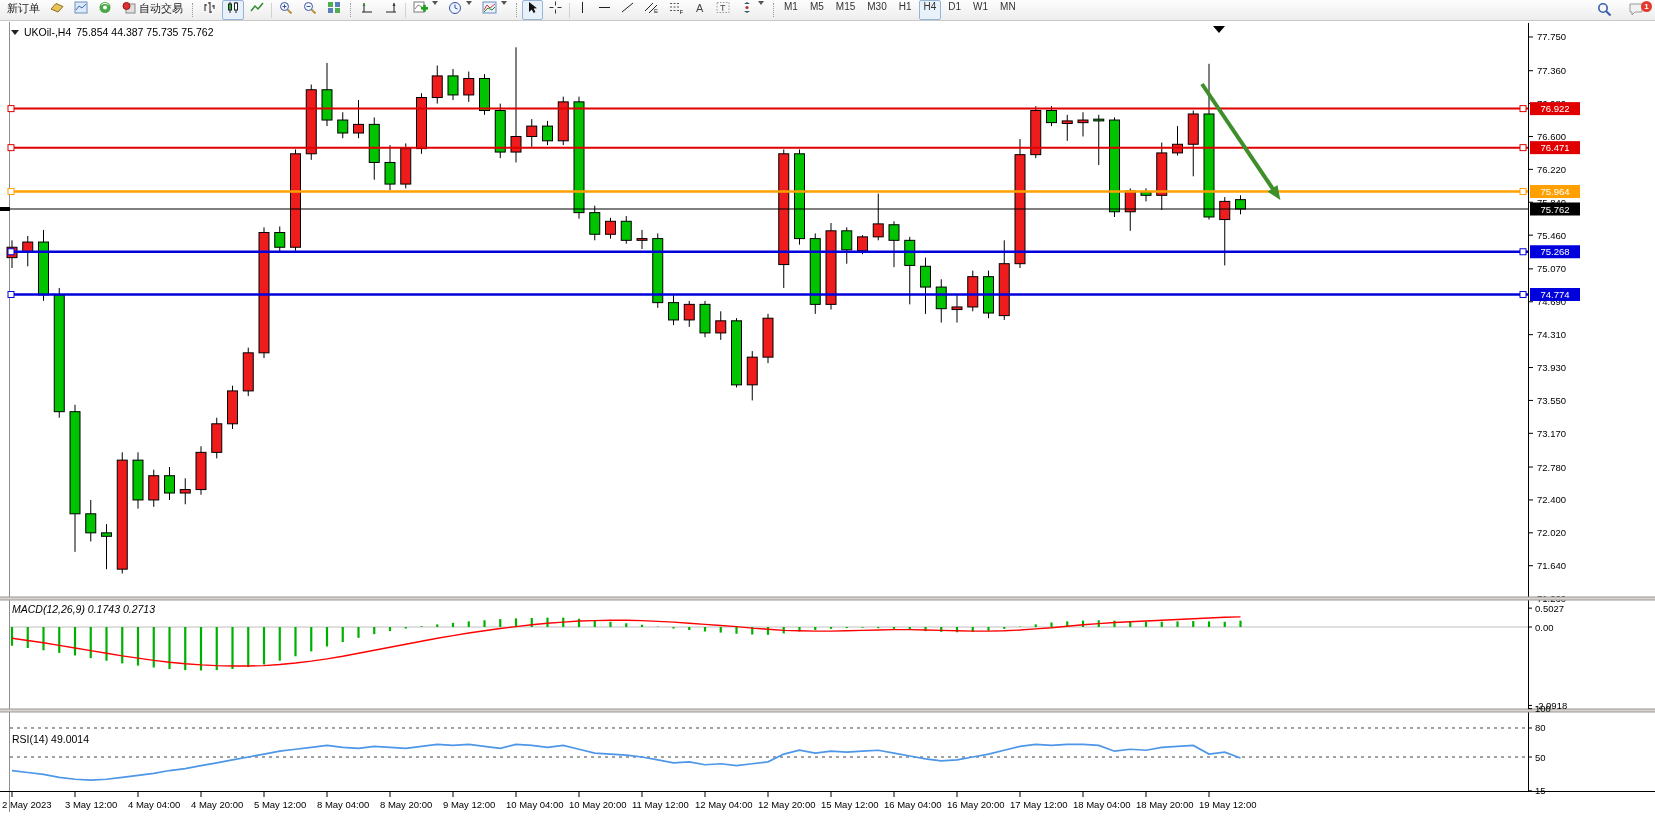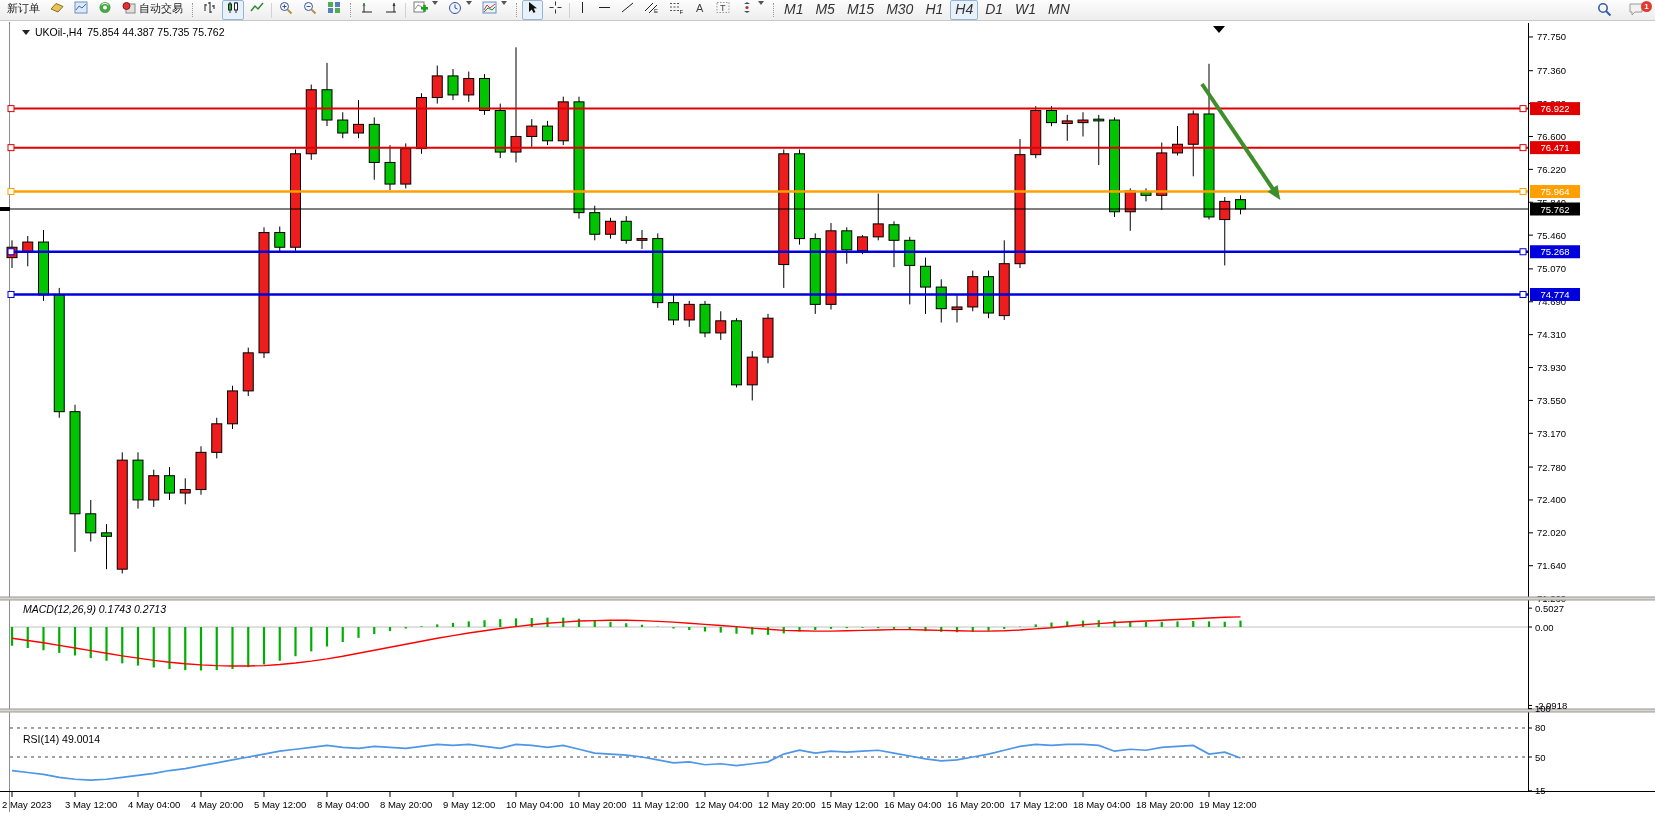--- a/index.html
+++ b/index.html
@@ -14,35 +14,35 @@
     background:linear-gradient(#fdfdfd,#ededed);
     border-bottom:1px solid #c9c9c9;
     display:flex;align-items:center;padding-left:2px;box-sizing:border-box;z-index:10;
   }
   .tbtn{
     height:18px;display:flex;align-items:flex-start;justify-content:center;gap:3px;
     padding:0 3px;margin:0 1px;border:1px solid transparent;border-radius:2px;
     font-size:11px;color:#1a1a1a;white-space:nowrap;cursor:default;
   }
   .tbtn.pressed{background:#e8f0fa;border:1px solid #96b4d6;}
-  .tf{font-size:14px;color:#333;padding:0 4px;font-style:italic;}
+  .tf{font-size:10px;color:#333;padding:0 4px;}
   .grip{width:0;height:14px;border-left:1px dotted #9a9a9a;margin:0 4px;}
   .sep{width:1px;height:15px;background:#d2d2d2;margin:0 2px;}
   .caret{width:0;height:0;border-left:3px solid transparent;border-right:3px solid transparent;border-top:4px solid #555;margin-left:1px;}
   .toolbar-right{position:absolute;right:6px;top:0;height:21px;display:flex;align-items:center;gap:6px;}
   .badge{
     position:absolute;top:-1px;right:-5px;min-width:11px;height:11px;border-radius:6px;
     background:#e23a2e;color:#fff;font-size:8px;font-weight:bold;
     display:flex;align-items:center;justify-content:center;padding:0 2px;box-sizing:border-box;
   }
   .chat-wrap{position:relative;}
   
   .chart-area{position:absolute;top:21px;left:0;width:1655px;height:805px;background:#fff;}
   #chart-svg{position:absolute;top:0;left:0;}
-  .overlay-label{position:absolute;font-size:10.5px;color:#000;z-index:4;white-space:nowrap;padding-left:11px;}
+  .overlay-label{position:absolute;font-size:10.5px;color:#000;z-index:4;white-space:nowrap;}
   .chart-title{top:5px;left:11px;display:flex;align-items:center;gap:5px;}
   .dd-tri{width:0;height:0;border-left:4px solid transparent;border-right:4px solid transparent;border-top:5px solid #222;}
   .macd-caption{top:582px;left:12px;font-style:italic;}
   .rsi-caption{top:712px;left:12px;}
 </style>
 </head>
 <body>
 
 <div class="toolbar">
   <div class="tbtn">

